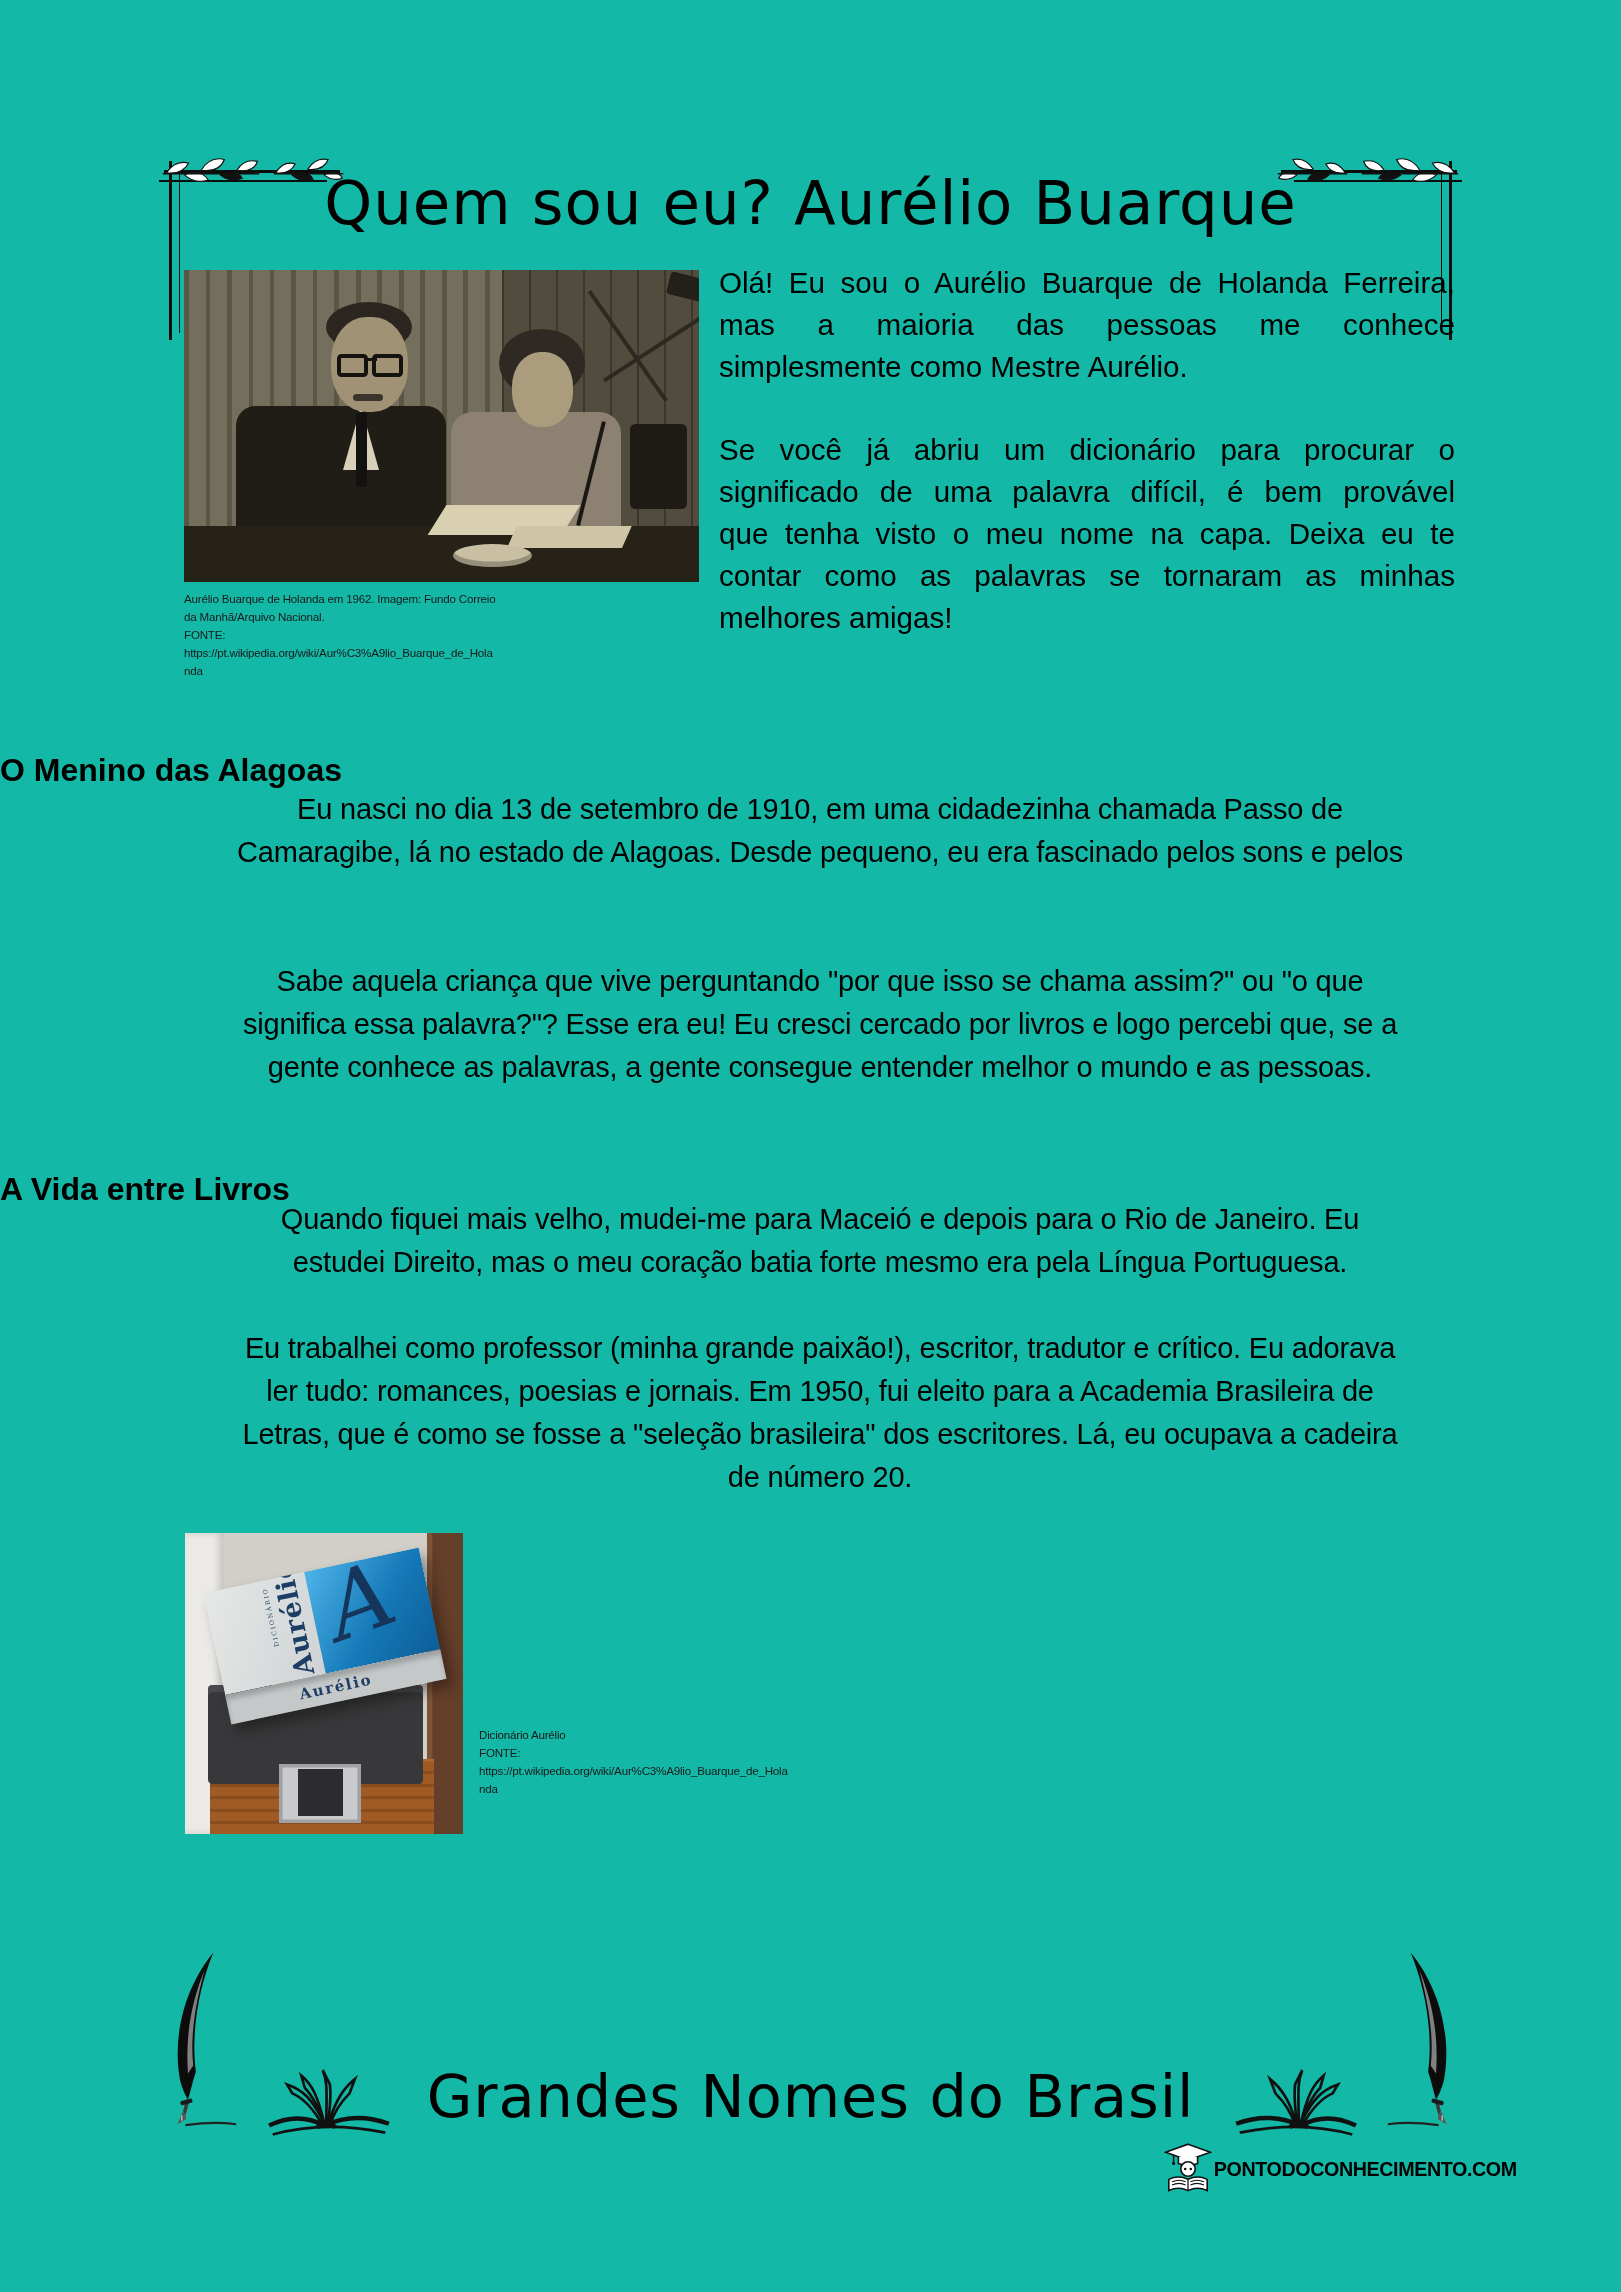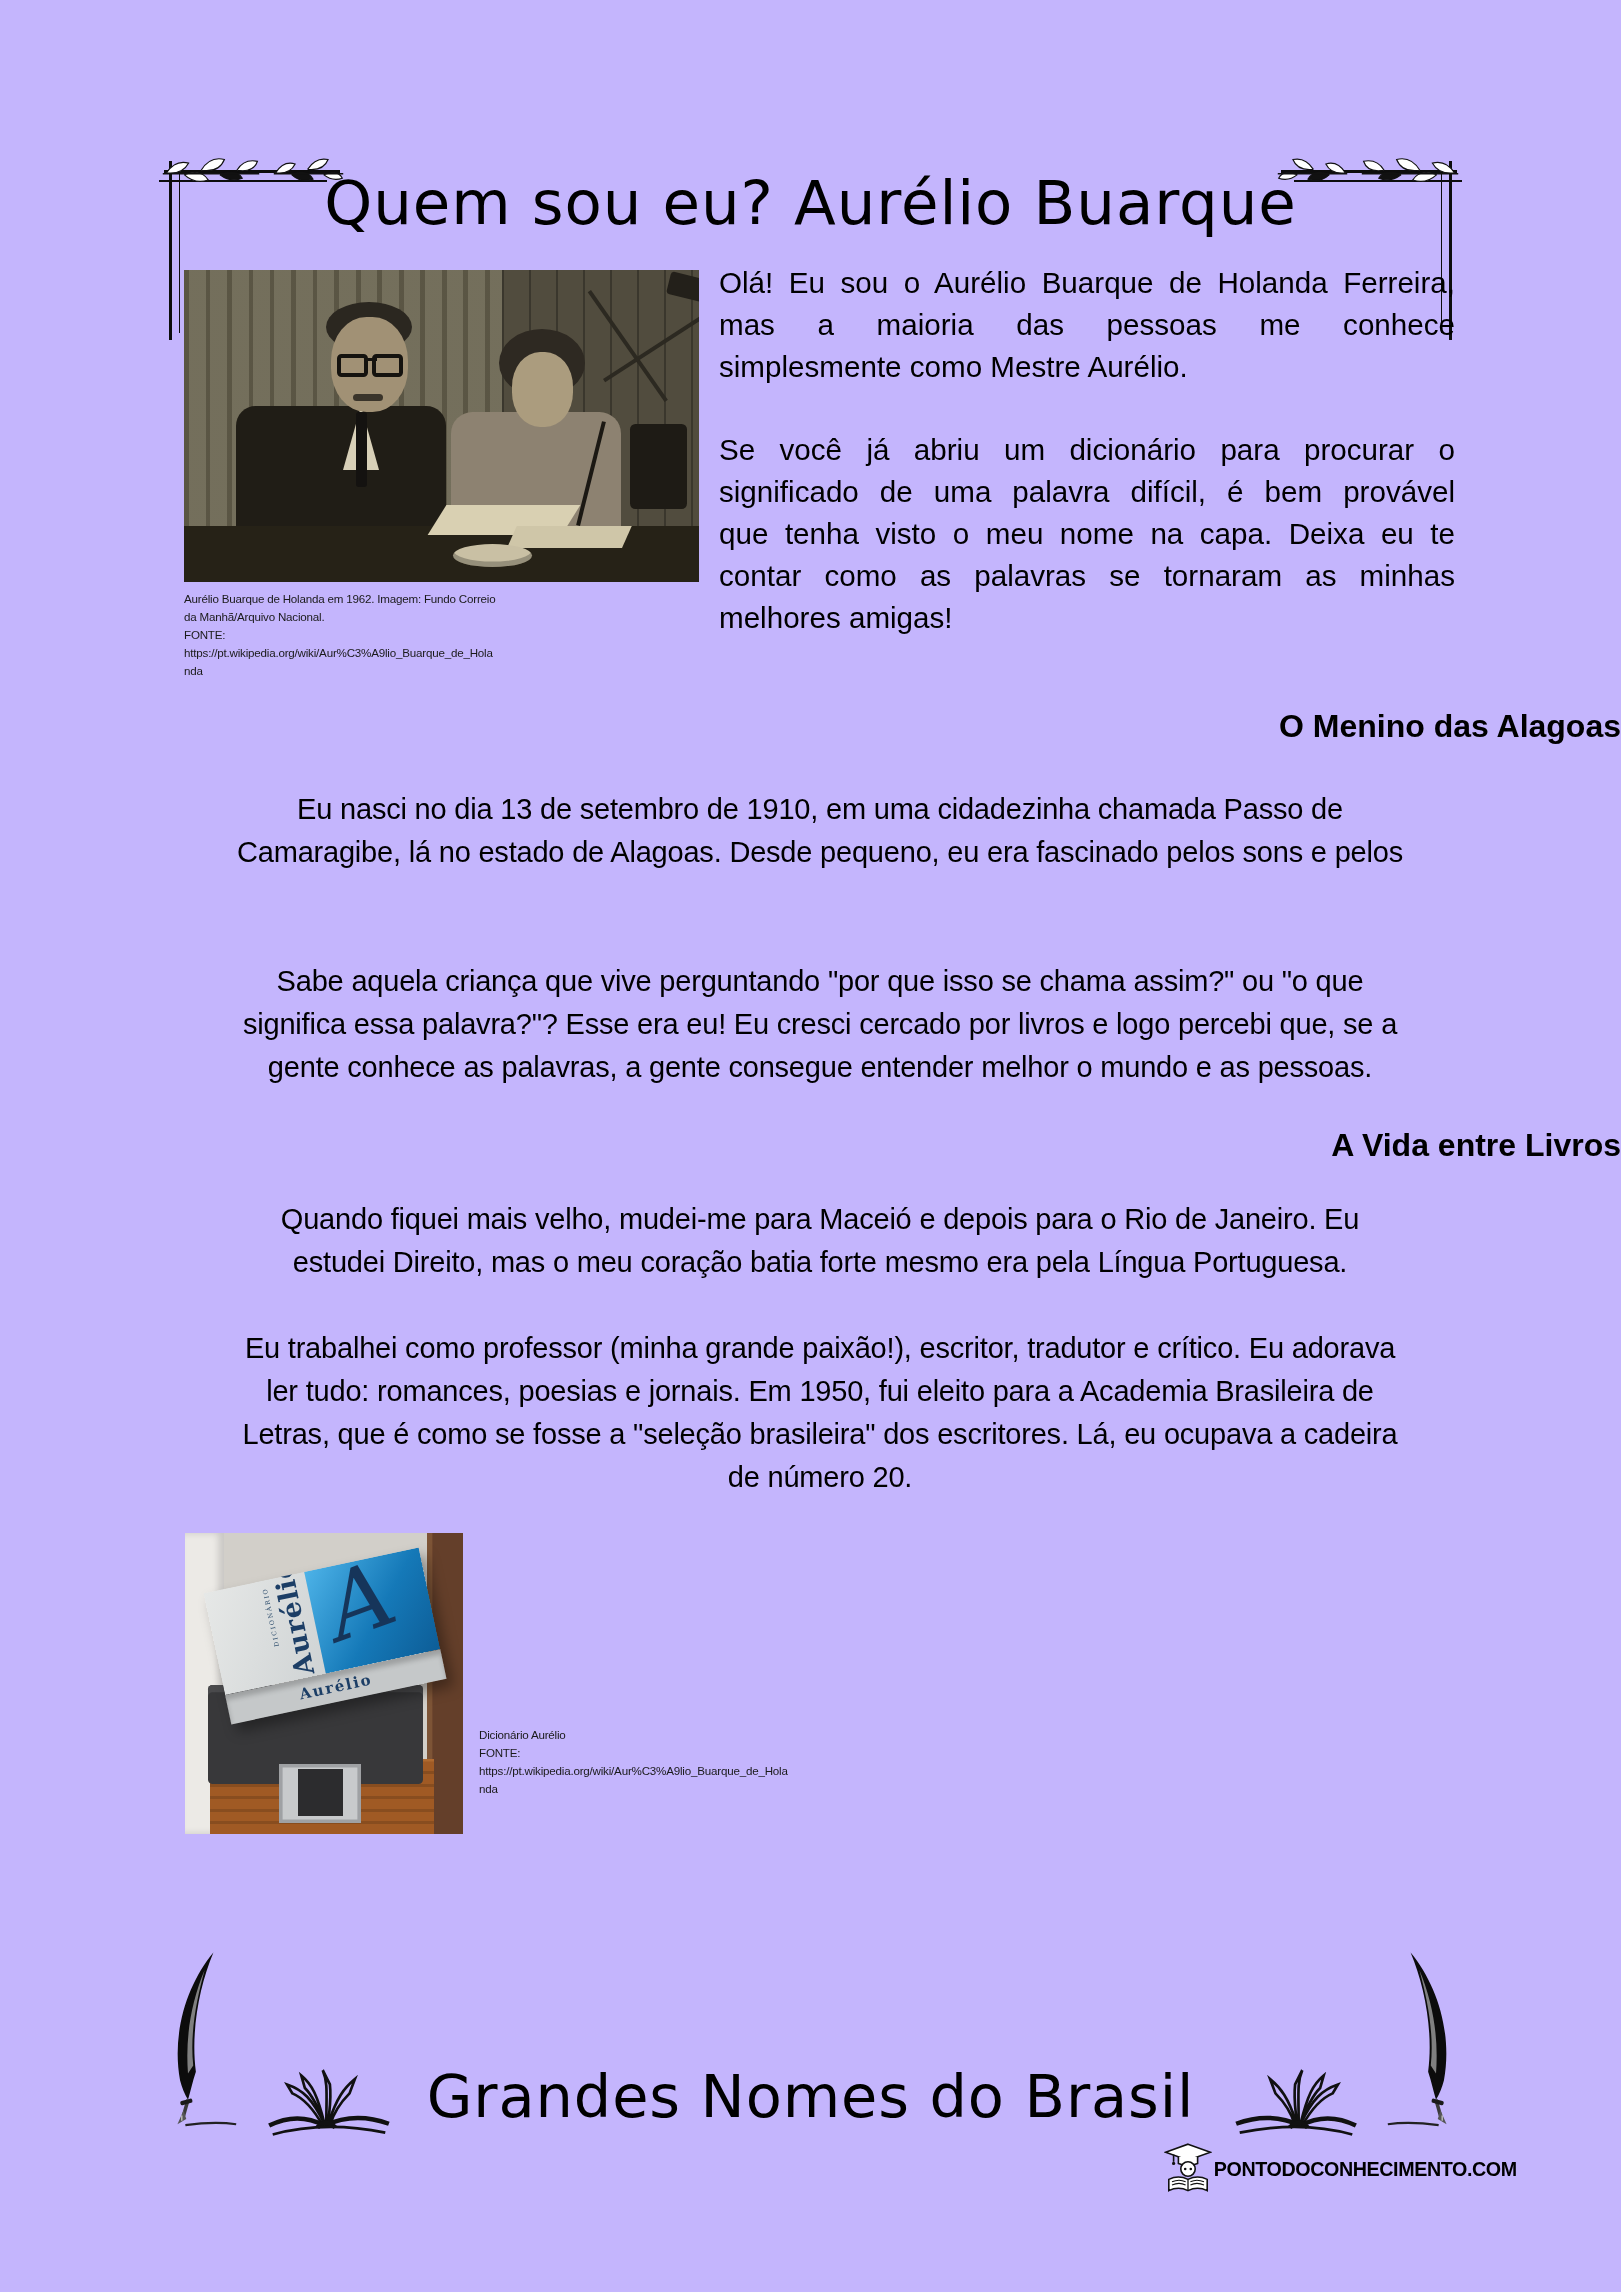--- a/index.html
+++ b/index.html
@@ -1,16 +1,16 @@
 <!DOCTYPE html>
 <html style="font-size:14.3px"><head>
 <meta charset="utf-8">
 <style>
   html,body{margin:0;padding:0;background:#888;}
-  .page{position:relative;width:1621px;height:2293px;background:#c4b5fd;overflow:hidden;
+  .page{position:relative;width:1621px;height:2293px;background:#14b8a6;overflow:hidden;
         font-family:"Liberation Sans",sans-serif;color:#000;}
 
   
   .corner{position:absolute;width:188px;height:190px;}
   .corner .hl1{position:absolute;left:5.4px;top:16px;width:176px;height:2.7px;background:#0d0d0d;}
   .corner .hl2{position:absolute;left:0;top:26px;width:168px;height:1.8px;background:#0d0d0d;}
   .corner .vl1{position:absolute;left:9.9px;top:7.2px;width:2.7px;height:179px;background:#0d0d0d;}
   .corner .vl2{position:absolute;left:19.7px;top:9px;width:1.8px;height:170px;background:#0d0d0d;}
   .corner svg{position:absolute;}
   .corner .leaves-a{left:1.8px;top:0.9px;}
@@ -63,21 +63,21 @@
   .caption1{left:184px;top:590px;}
   .caption2{left:479px;top:1726px;}
 
   
   .intro{position:absolute;left:699px;top:262px;width:736px;font-size:29.6px;line-height:42px;padding-left:20px;}
   .intro .para2{margin-top:41px;}
   .justified .line{text-align:justify;text-align-last:justify;white-space:nowrap;}
   .justified .line:last-child{text-align-last:left;}
 
   
-  .sec-heading{position:absolute;left:0;width:1621px;text-align:right;font-size:32px;font-weight:bold;}
+  .sec-heading{position:absolute;left:0;width:1621px;text-align:left;font-size:32px;font-weight:bold;margin-top:44px;}
   .h-sec1{top:708px;} .h-sec2{top:1127px;}
   .bodypara{position:absolute;left:184px;width:1272px;font-size:29px;line-height:43px;letter-spacing:-0.2px;}
   .bodypara .line{white-space:nowrap;text-align:center;}
   .p-1{top:788px;} .p-2{top:960px;} .p-3{top:1198px;} .p-4{top:1327px;}
 
   
   .photo2{position:absolute;left:185px;top:1533px;width:278px;height:301px;overflow:hidden;background:#d2cfc9;}
   .p2-column{position:absolute;left:0;top:0;width:39px;height:301px;background:#eceae6;
      box-shadow:inset -5.4px 0 7.2px rgba(0,0,0,.15);}
   .p2-frame{position:absolute;right:0;top:0;width:36px;height:301px;background:#643f2a;

